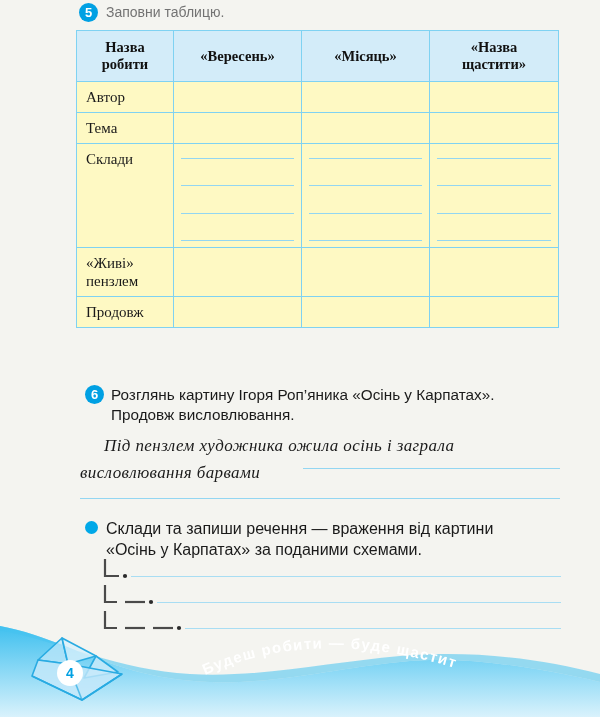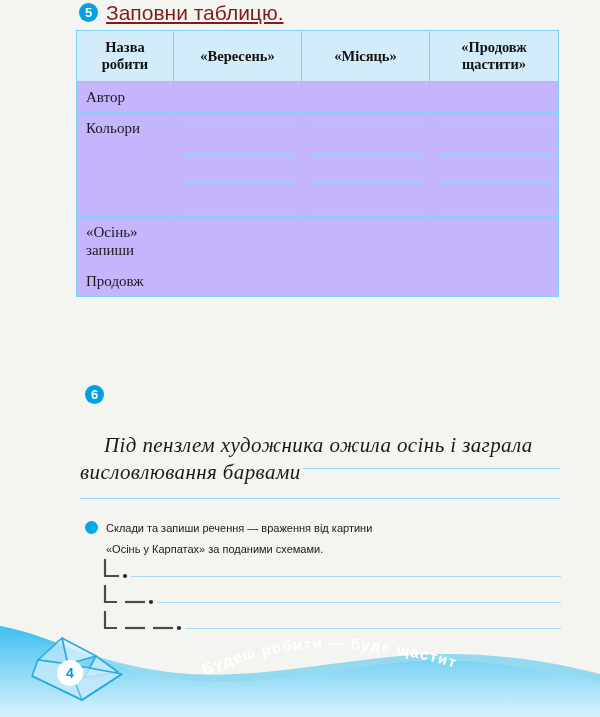--- a/index.html
+++ b/index.html
@@ -25,37 +25,36 @@
     width: 13px; height: 13px; border-radius: 50%;
     background: #00a8e8; flex: 0 0 auto; margin-top: 3px;
   }
 
   
   .task5-head {
     position: absolute; left: 79px; top: 3px;
     display: flex; align-items: flex-start; gap: 8px;
   }
   .task5-head .txt {
-    font-size: 21px; color: #7f1d1d; line-height: 19px;
+    font-size: 14px; color: #737373; line-height: 19px;
     font-family: "Liberation Sans", sans-serif;
-    text-decoration: underline;
   }
 
   
   .tbl {
     position: absolute; left: 76px; top: 30px;
     width: 482px;
     border-collapse: collapse;
     table-layout: fixed;
     padding-left: 16px;
   }
   .tbl td, .tbl th {
     border: 1.6px solid #7fd2f2;
     vertical-align: top;
-    background: #c4b5fd;
+    background: #fef9c3;
   }
   .tbl th {
     background: #d3ecf9;
     text-align: center;
     vertical-align: middle;
     font-family: "Liberation Serif", serif;
     font-weight: bold;
     font-size: 14.5px;
     color: #111;
     line-height: 17px;
@@ -94,39 +93,39 @@
     display: flex; align-items: flex-start; gap: 7px;
     width: 478px;
   }
   .task6-head .txt {
     font-size: 15.3px; color: #1a1a1a; line-height: 20px;
   }
   .prompt-italic {
     position: absolute; left: 80px; top: 432px; width: 480px;
     font-family: "Liberation Serif", serif;
     font-style: italic;
-    font-size: 21px;
+    font-size: 17px;
     color: #1a1a1a;
     line-height: 27px;
     letter-spacing: 0.4px;
   }
   .prompt-italic .indent { display: inline-block; width: 24px; }
 
   .wline {
     position: absolute; height: 0; border-top: 1.6px solid #93d6f2;
   }
   .wl1 { left: 303px; top: 468px; width: 257px; }
   .wl2 { left: 80px;  top: 498px; width: 480px; }
 
   
   .bullet-task {
     position: absolute; left: 85px; top: 518px; width: 480px;
     display: flex; align-items: flex-start; gap: 8px;
   }
-  .bullet-task .txt { font-size: 11px; color: #1a1a1a; line-height: 21px; }
+  .bullet-task .txt { font-size: 16px; color: #1a1a1a; line-height: 21px; }
 
   
   .schemes { position: absolute; left: 101px; top: 556px; width: 460px; }
   .scheme-row { position: relative; height: 26px; }
   .scheme-svg { position: absolute; left: 0; top: 0; }
   .scheme-line {
     position: absolute; height: 0; border-top: 1.6px solid #a8ddf3;
   }
 
   
@@ -159,34 +158,40 @@
           <div>Назва</div>
           <div>робити</div>
         </th>
         <th class="c1">
           <div>«Вересень»</div>
         </th>
         <th class="c2">
           <div>«Місяць»</div>
         </th>
         <th class="c3">
-          <div>«Продовж</div>
+          <div>«Назва</div>
           <div>щастити»</div>
         </th>
       </tr>
     </thead>
     <tbody>
       <tr class="r-short">
         <td class="lbl">Автор</td>
         <td></td>
         <td></td>
         <td></td>
       </tr>
+      <tr class="r-short">
+        <td class="lbl">Тема</td>
+        <td></td>
+        <td></td>
+        <td></td>
+      </tr>
       <tr class="r-colors">
-        <td class="lbl">Кольори</td>
+        <td class="lbl">Склади</td>
         <td class="dashcell">
           <div class="dashwrap">
             <div class="dashline"></div>
             <div class="dashline"></div>
             <div class="dashline"></div>
             <div class="dashline"></div>
           </div>
         </td>
         <td class="dashcell">
           <div class="dashwrap">
@@ -200,38 +205,42 @@
           <div class="dashwrap">
             <div class="dashline"></div>
             <div class="dashline"></div>
             <div class="dashline"></div>
             <div class="dashline"></div>
           </div>
         </td>
       </tr>
       <tr class="r-living">
         <td class="lbl">
-          <div>«Осінь»</div>
-          <div>запиши</div>
+          <div>«Живі»</div>
+          <div>пензлем</div>
         </td>
         <td></td>
         <td></td>
         <td></td>
       </tr>
       <tr class="r-short">
         <td class="lbl">Продовж</td>
         <td></td>
         <td></td>
         <td></td>
       </tr>
     </tbody>
   </table>
 
   <div class="task6-head">
     <div class="badge">6</div>
+    <div class="txt">
+      <div>Розглянь картину Ігоря Роп’яника «Осінь у Карпатах».</div>
+      <div>Продовж висловлювання.</div>
+    </div>
   </div>
 
   <div class="prompt-italic">
     <span class="indent"></span><span>Під пензлем художника ожила осінь і заграла</span><br>
     <span>висловлювання барвами</span>
   </div>
 
   <div class="wline wl1"></div>
   <div class="wline wl2"></div>
 

